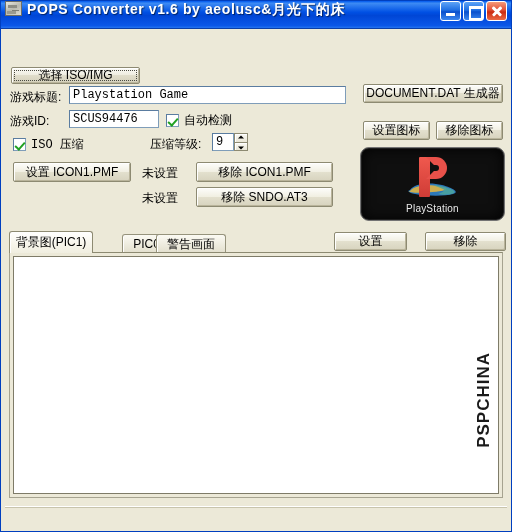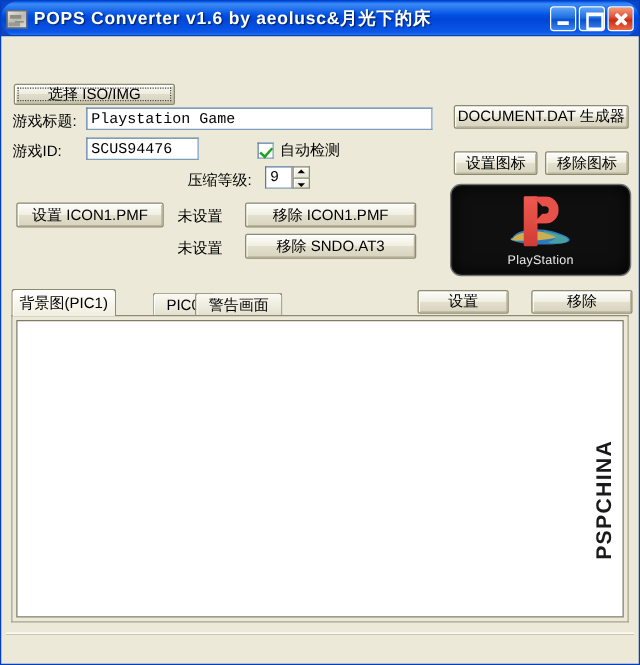--- a/index.html
+++ b/index.html
@@ -20,24 +20,23 @@
     border: 1px solid #003fbf;
     display: flex; flex-direction: column;
   }
 
   
   #titlebar {
     height: 28px; flex: 0 0 28px;
     background: linear-gradient(180deg,
         #0058ee 0%, #3d8bf4 8%, #0050e4 40%,
         #0046d6 52%, #0b57e8 88%, #2f7ff2 100%);
-    display: flex; align-items: center;
+    display: flex; align-items: flex-start;
     padding: 0 2px 0 4px;
     position: relative;
-    border-radius: 13px;
   }
   #titlebar::after {
     content: ""; position: absolute; left: 0; right: 0; bottom: 0;
     height: 1px; background: #0b3fa8;
   }
   #title-icon {
     width: 17px; height: 15px;
     margin-right: 5px;
     background: linear-gradient(150deg,#e8e8e0 0%, #b9b9ae 50%, #dedcd2 100%);
     border: 1px solid #6d6d66;
@@ -129,21 +128,21 @@
   }
   .lbl {
     font-family: "Liberation Sans", "DejaVu Sans", sans-serif;
     font-size: 12px; color: #000;
     white-space: nowrap;
     display: flex; align-items: center; text-align: right;
   }
   .lbl-mono {
     font-family: "Liberation Mono","DejaVu Sans Mono", monospace;
   }
-  .chk-wrap { display: flex; align-items: center; gap: 5px; margin-left: 40px; }
+  .chk-wrap { display: flex; align-items: center; gap: 5px; }
   .chk {
     width: 13px; height: 13px; flex: 0 0 13px;
     background: #fff;
     border: 1px solid #7f9db9;
     border-top-color: #5a7ca0; border-left-color: #5a7ca0;
     position: relative;
   }
   .chk.on::after {
     content: "";
     position: absolute; left: 3px; top: 1px;
@@ -328,20 +327,24 @@
     <div id="inp-title" class="abs tfield" title="">Playstation Game</div>
 
     <div id="lbl-gameid" class="abs lbl">游戏ID:</div>
     <div id="inp-gameid" class="abs tfield" title="">SCUS94476</div>
 
     <div id="chk-auto" class="abs chk-wrap">
       <span class="chk on"></span>
       <span class="lbl">自动检测</span>
     </div>
 
+    <div id="chk-isozip" class="abs chk-wrap">
+      <span class="chk on"></span>
+      <span class="lbl lbl-mono">ISO 压缩</span>
+    </div>
 
     <div id="lbl-level" class="abs lbl">压缩等级:</div>
     <div id="inp-level" class="abs tfield">9</div>
     <div id="spin" class="abs">
       <div class="spin-half top"></div>
       <div class="spin-half bottom"></div>
     </div>
 
     <div id="btn-set-icon1" class="abs btn">设置 ICON1.PMF</div>
     <div id="lbl-icon1-st" class="abs lbl">未设置</div>

